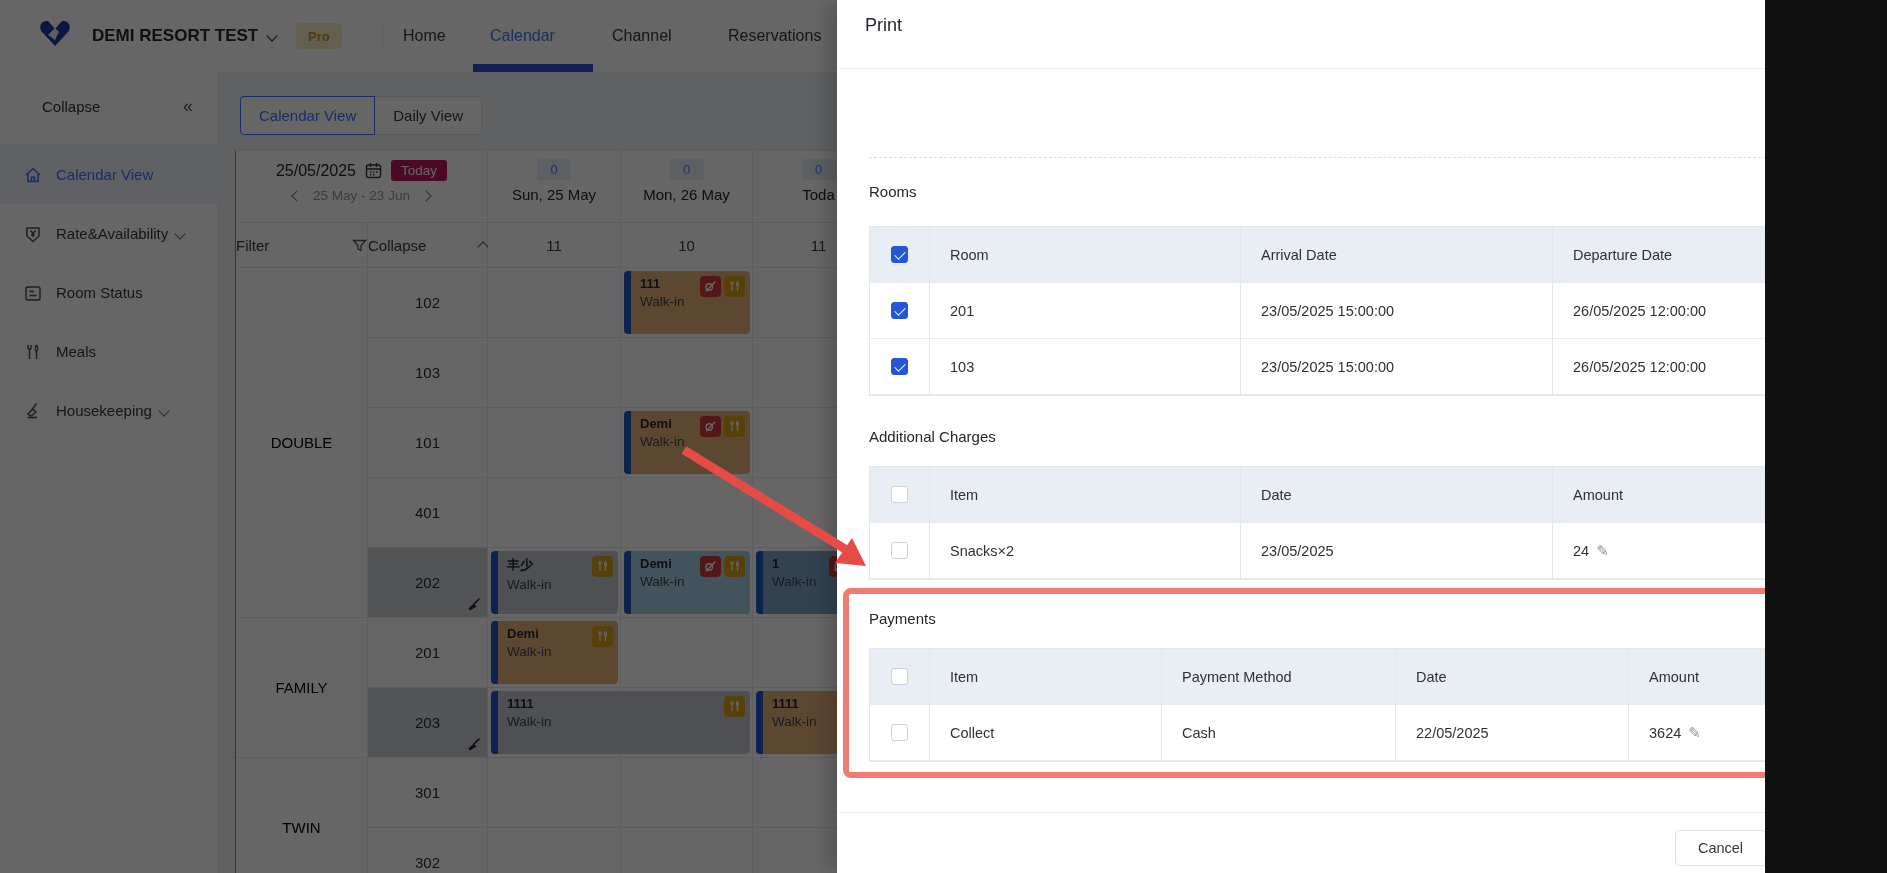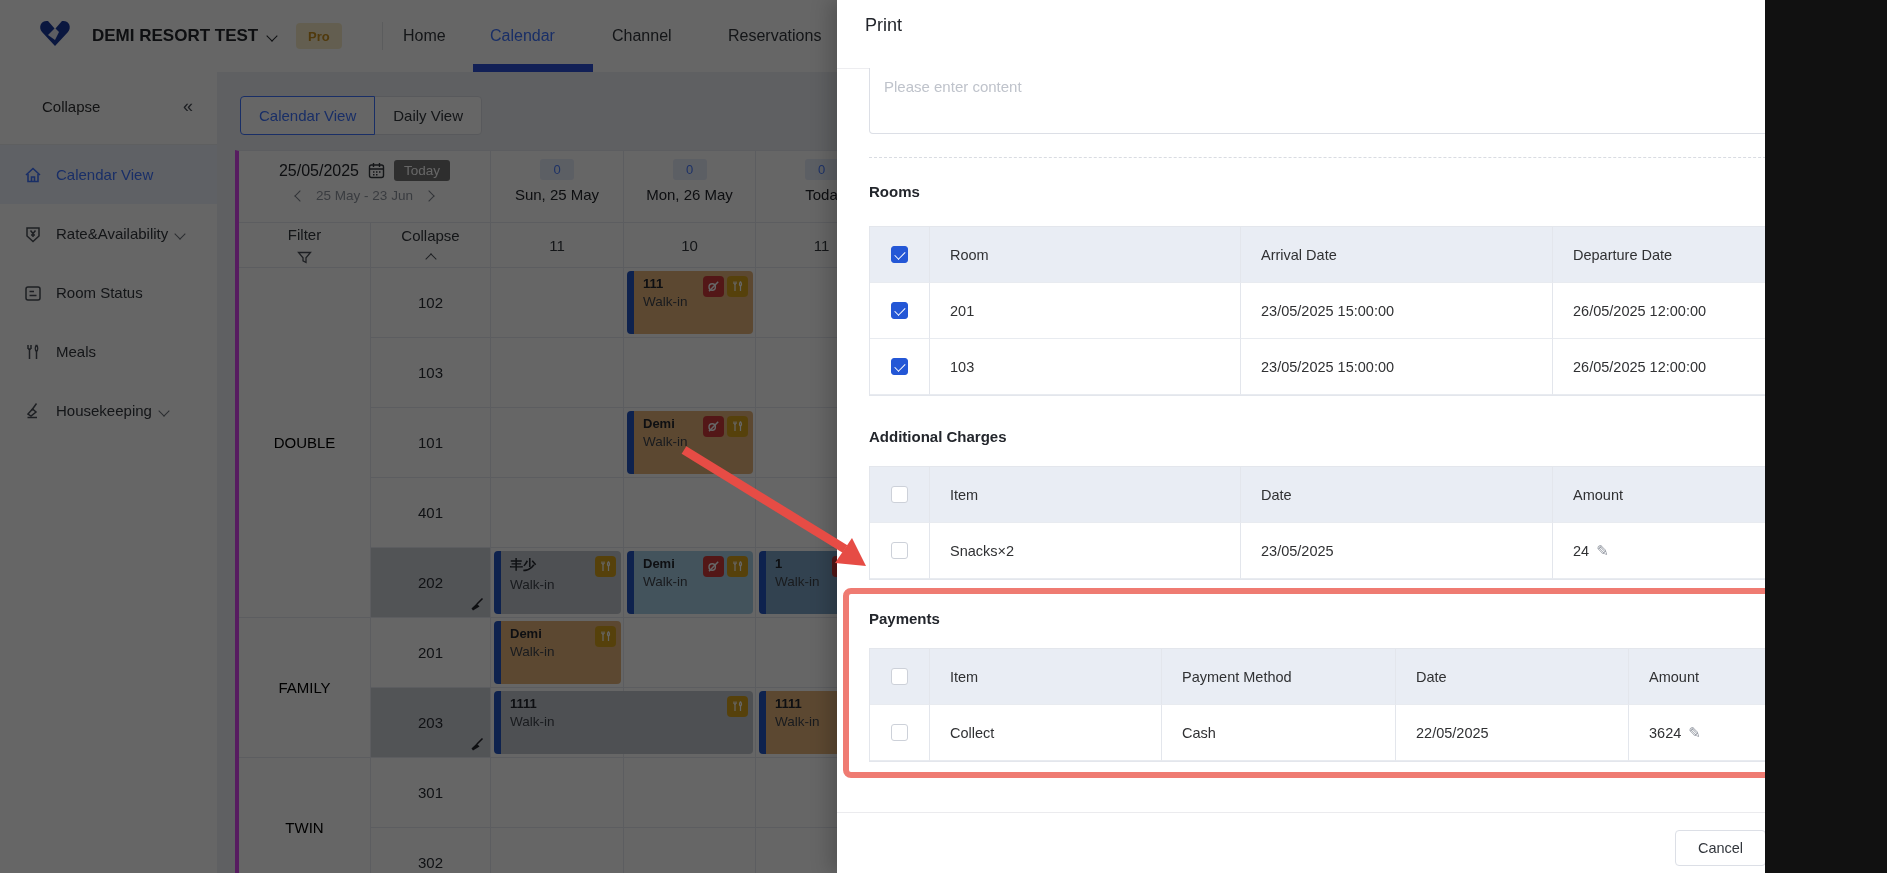--- a/index.html
+++ b/index.html
@@ -36,32 +36,32 @@
   .main{position:absolute;left:217px;top:72px;width:1670px;height:801px;background:#eef0f4;}
   .tabs{position:absolute;left:23px;top:24px;display:flex;}
   .tabbtn{height:37px;padding:0 18px;display:flex;align-items:center;background:#fff;
     border:1px solid #dcdfe6;font-size:15px;color:#33373d;cursor:pointer;}
   .tabbtn.first{border-radius:4px 0 0 4px;border-color:#3f74ff;color:#3f74ff;z-index:2;}
   .tabbtn.second{border-radius:0 4px 4px 0;margin-left:-1px;}
   
   .grid{position:absolute;left:18px;top:78px;width:649px;height:723px;background:#fff;
     display:grid;grid-template-columns:132px 120px 133px 132px 132px;
     grid-template-rows:72px 45px repeat(9,70px);
-    border-top:1px solid #e6e9ef;border-left:4px solid #d946ef;overflow:hidden;}
+    border-top:1px solid #e6e9ef;border-left:1px solid #d946ef;overflow:hidden;}
   .cell{border-right:1px solid #e6e9ef;border-bottom:1px solid #e6e9ef;position:relative;background:#fff;}
   .date-cell{grid-area:1/1/2/3;text-align:center;padding-top:9px;}
   .date-line{display:flex;align-items:center;justify-content:center;gap:8px;font-size:16px;color:#23262c;}
-  .today-pill{background:#737373;color:#fff;font-size:13.5px;border-radius:3px;padding:3px 10px;cursor:pointer;}
+  .today-pill{background:#be185d;color:#fff;font-size:13.5px;border-radius:3px;padding:3px 10px;cursor:pointer;}
   .range-line{margin-top:7px;font-size:13.5px;color:#9096a0;display:flex;align-items:center;justify-content:center;gap:12px;}
   .range-line .chv{color:#7c828c;}
   .dayhdr{text-align:center;padding-top:8px;}
   .zero-badge{display:inline-block;min-width:26px;padding:3px 4px;border-radius:3px;background:#e7edfa;
     color:#4a7dff;font-size:13px;}
   .daylabel{margin-top:6px;font-size:15px;color:#23262c;white-space:nowrap;overflow:hidden;}
-  .hdr2{display:flex;align-items:center;justify-content:center;font-size:15px;color:#33373d;gap:7px;flex-direction:column;}
+  .hdr2{display:flex;align-items:center;justify-content:space-between;font-size:15px;color:#33373d;gap:7px;}
   .countcell{display:flex;align-items:center;justify-content:center;font-size:15px;color:#33373d;}
   .grouplabel{display:flex;align-items:center;justify-content:center;font-size:15px;color:#000000;background:#fff;}
   .g-double{grid-area:3/1/8/2;}
   .g-family{grid-area:8/1/10/2;}
   .g-twin{grid-area:10/1/12/2;}
   .roomcell{display:flex;align-items:center;justify-content:center;font-size:15px;color:#2a2e34;}
   .roomcell.dirty{background:#cdd1d8;}
   .broom{position:absolute;right:5px;bottom:4px;}
   .gridlines{grid-area:3/3/12/6;border-bottom:1px solid #e6e9ef;
     background-image:repeating-linear-gradient(to right,transparent 0 131.6px,#e6e9ef 131.6px 132.6px),
@@ -91,21 +91,21 @@
   .dlg-title{position:absolute;left:28px;top:15px;font-size:18px;color:#23262c;}
   .dlg-close{position:absolute;right:40px;top:16px;font-size:18px;color:#909399;cursor:pointer;}
   .dlg-hdrline{position:absolute;left:0;top:68px;width:1038px;height:1px;background:#ededf0;}
   .dlg-textarea{position:absolute;left:32px;top:68px;width:997px;height:66px;box-sizing:border-box;
     border:1px solid #dcdfe6;border-top:none;border-radius:0 0 4px 4px;resize:none;outline:none;
     font-family:"Liberation Sans",sans-serif;font-size:15px;color:#303133;padding:10px 14px;}
   .dlg-textarea::placeholder{color:#bfc3cb;}
   .resize-grip{position:absolute;left:1014px;top:120px;width:11px;height:11px;pointer-events:none;
     background:linear-gradient(135deg,transparent 0 58%,#9aa0ab 58% 64%,transparent 64% 76%,#9aa0ab 76% 82%,transparent 82%);}
   .dashed{position:absolute;left:32px;top:157px;width:997px;border-top:1px dashed #d9dce2;}
-  .sec-h{position:absolute;left:32px;font-size:15px;color:#23262c;font-weight:bold;}
+  .sec-h{position:absolute;left:32px;font-size:15px;color:#23262c;}
   .tbl{position:absolute;left:32px;width:997px;box-sizing:border-box;border:1px solid #e3e6ec;display:grid;}
   .tbl .hc{background:#e9edf4;}
   .tcell{height:56px;display:flex;align-items:center;padding-left:20px;box-sizing:border-box;
     font-size:14.5px;color:#303133;border-bottom:1px solid #e8ebf0;border-right:1px solid #e3e6ec;}
   .tcell.last{border-right:none;}
   .tcell.cbcell{justify-content:center;padding-left:0;}
   .cols3{grid-template-columns:60px 311px 312px 314px;}
   .cols4{grid-template-columns:60px 232px 234px 233px 238px;}
   .cb{width:17px;height:17px;box-sizing:border-box;border:1px solid #cdd1d9;border-radius:3px;background:#fff;cursor:pointer;position:relative;}
   .cb.checked{background:#2457d6;border-color:#2457d6;}
@@ -394,21 +394,20 @@
     </div>
   </div>
 
   <div class="overlay"></div>
 
   <div class="dialog">
     <div class="dlg-title">Print</div>
     <div class="dlg-close">✕</div>
     <div class="dlg-hdrline"></div>
 
-    <textarea class="dlg-textarea" placeholder="Please enter content" style=""></textarea>
     <div class="resize-grip"></div>
     <div class="dashed"></div>
 
     <div class="sec-h" style="top:183px;">Rooms</div>
     <div class="tbl cols3" style="top:226px;">
       <div class="tcell hc cbcell">
           <span class="cb checked"></span>
         </div>
       <div class="tcell hc">Room</div>
       <div class="tcell hc">Arrival Date</div>

